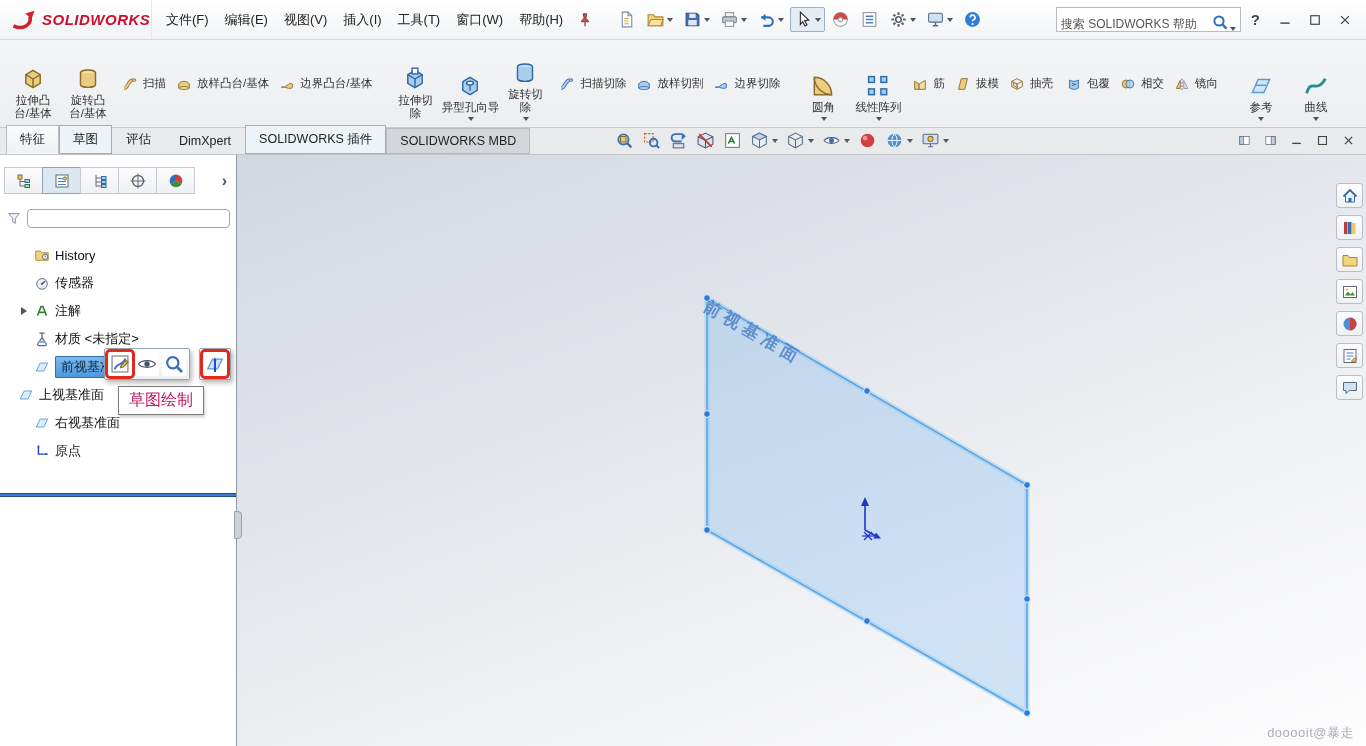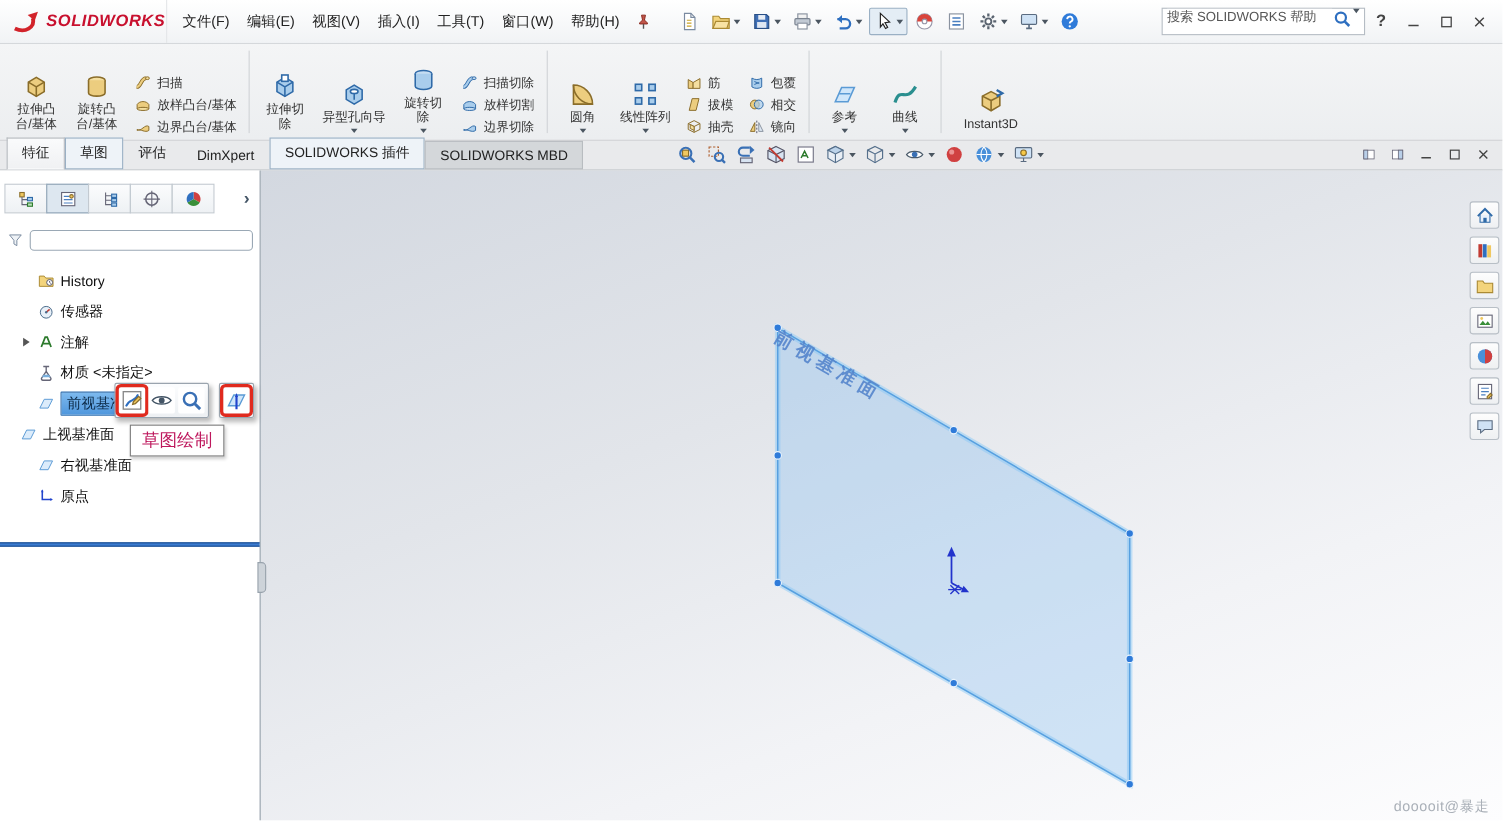--- a/index.html
+++ b/index.html
@@ -12,35 +12,35 @@
   
   .titlebar{display:flex;align-items:center;height:40px;background:linear-gradient(#ffffff,#f1f3f5);border-bottom:1px solid #d5d8db;padding-right:6px}
   .logo{display:flex;align-items:center;gap:4px;width:152px;flex:0 0 152px;padding-left:10px;height:100%;border-right:1px solid #e4e6e8}
   .logo-text{font-size:15px;font-weight:bold;font-style:italic;color:#c8102e;letter-spacing:.5px}
   .menubar{display:flex;margin-left:6px}
   .menu-item{padding:6px 8px;font-size:13px;border-radius:2px;cursor:default;white-space:nowrap}
   .pin-btn{padding:2px 4px;margin-left:2px;display:flex}
   .quicktools{display:flex;align-items:center;gap:2px;margin-left:16px}
   .qt-btn{display:flex;align-items:center;gap:1px;padding:2px 3px;border:1px solid transparent;border-radius:2px}
   .qt-btn.pressed{border-color:#9ab0c4;background:#e4edf5}
-  .search-box{display:flex;align-items:flex-start;background:#fff;border:1px solid #b5bcc4;height:25px;width:185px;padding:0 4px;margin-left:auto}
+  .search-box{display:flex;align-items:flex-end;background:#fff;border:1px solid #b5bcc4;height:25px;width:185px;padding:0 4px;margin-left:auto}
   .search-input{border:none;outline:none;flex:1;font-size:12px;min-width:0;font-family:inherit;color:#333}
   .search-input::placeholder{color:#555}
   .tb-help{font-size:15px;font-weight:bold;color:#444;padding:2px 10px}
   .winctrl{display:flex;align-items:center}
   .wc-btn{width:30px;height:24px;display:flex;align-items:center;justify-content:center}
 
   
   .ribbon{height:88px;display:flex;align-items:stretch;padding:3px 6px;gap:1px;background:linear-gradient(#f4f5f6,#eceef0);border-bottom:1px solid #c6c9cc}
   .rb-big{display:flex;flex-direction:column;align-items:center;justify-content:flex-end;min-width:54px;padding:4px 5px 2px;border:1px solid transparent;border-radius:3px;font-size:11.5px;line-height:1.18;text-align:center;color:#333}
   .rb-big.wide{min-width:80px}
   .rb-big .ic{margin-bottom:2px}
   .rb-big .caret{margin-top:2px}
   .rb-lbl{white-space:nowrap}
-  .rb-stack{display:flex;flex-direction:column;justify-content:flex-end;gap:2px;padding:0 2px}
+  .rb-stack{display:flex;flex-direction:row;justify-content:flex-end;gap:2px;padding:0 2px}
   .rb-small{display:flex;align-items:center;gap:5px;font-size:11.5px;color:#333;white-space:nowrap;padding:1px 4px;border-radius:2px}
   .rb-sep{width:1px;background:#d0d3d6;margin:3px 4px}
 
   
   .tabbar{position:relative;height:27px;background:#e9eaec;border-bottom:1px solid #c2c5c8;display:flex;align-items:flex-end}
   .tabs{display:flex;align-items:flex-end;height:100%;padding-left:6px}
   .tab{padding:5px 13px;font-size:12.5px;color:#222;border:1px solid transparent;white-space:nowrap}
   .tab.active{background:linear-gradient(#fafbfc,#f0f1f3);border-color:#b8bcc0;border-bottom-color:transparent}
   .tab.boxed{background:#eef3f8;border-color:#9ab0c4}
   .tab.dark{background:#d4d7da;border-color:#b8bcc0}

